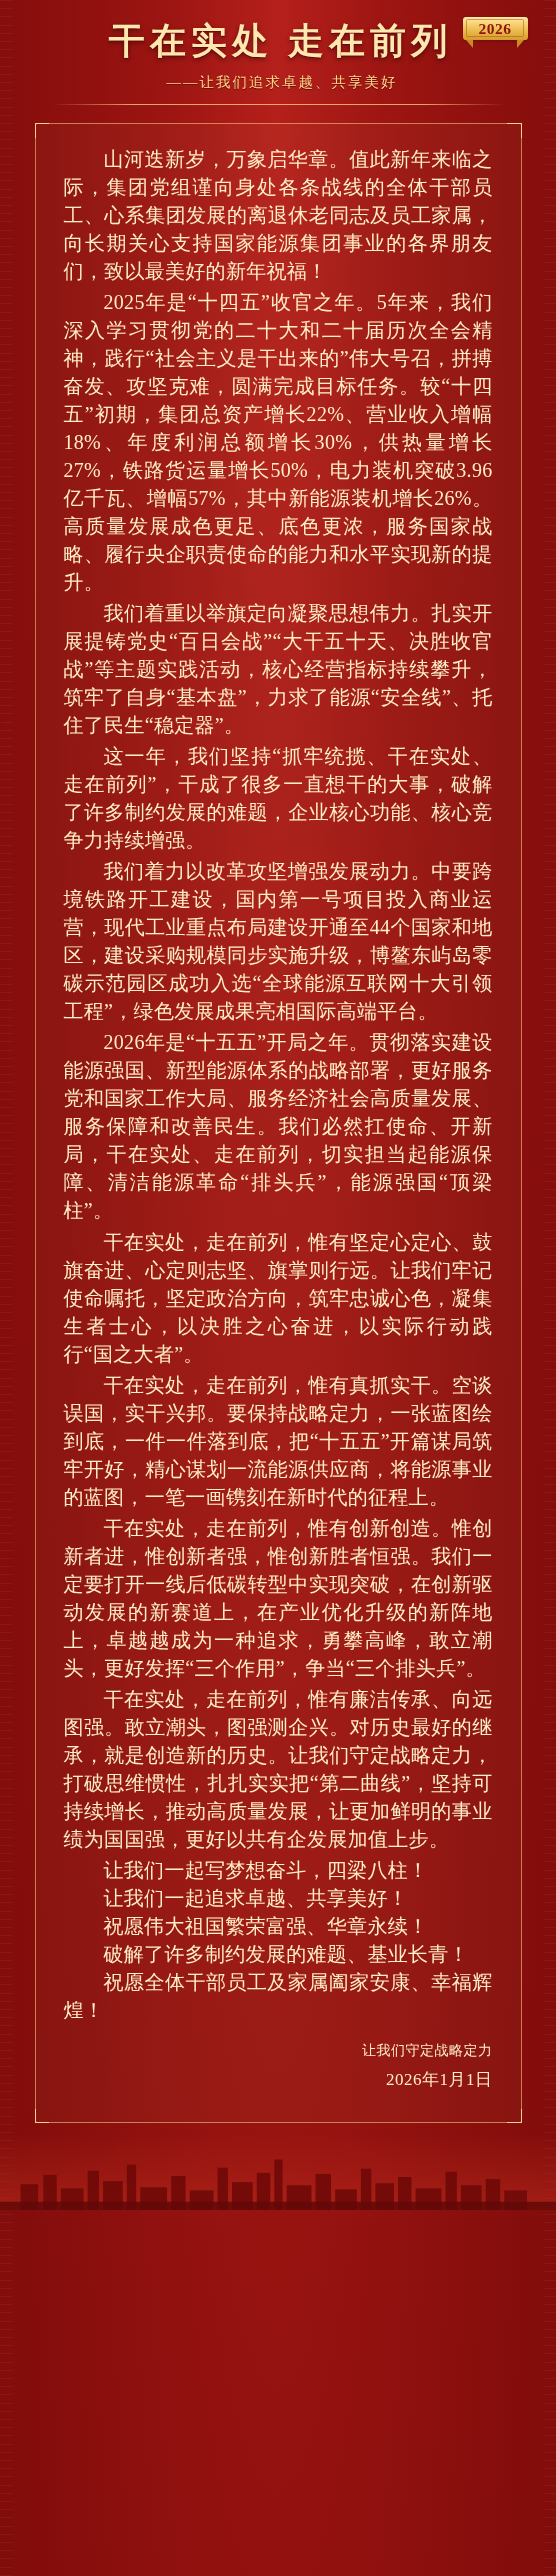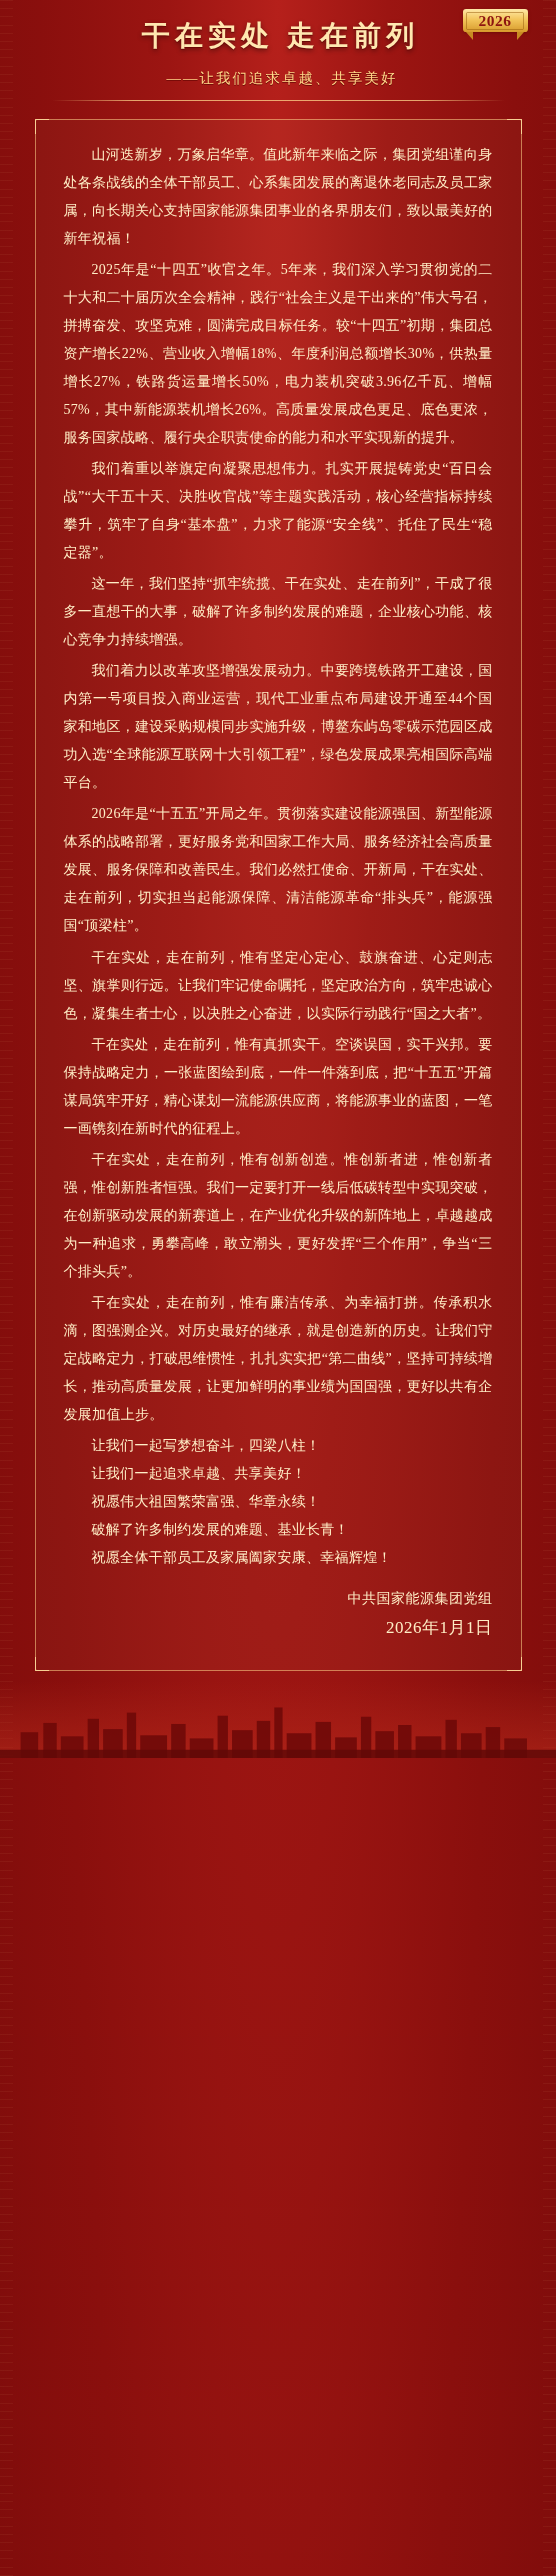--- a/index.html
+++ b/index.html
@@ -44,21 +44,21 @@
     padding: 14.4px 0 5.2px 0;
     text-align: center;
   }
   .year-badge {
     position: absolute;
     top: 4.1px;
     right: 27px;
     width: 68px;
     height: 47px;
     display: flex;
-    align-items: flex-start;
+    align-items: center;
     justify-content: center;
   }
   .year-ribbon {
     position: relative;
     width: 65px;
     height: 32px;
   }
   .year-ribbon .band {
     position: absolute;
     left: 0; top: 5.2px;
@@ -97,34 +97,34 @@
     border-color: transparent #c88a22 transparent transparent;
   }
   .tail-right {
     right: 3.1px;
     border-width: 0 0 8.2px 7.2px;
     border-color: transparent transparent transparent #c88a22;
   }
 
   .title-main {
     font-family: "Liberation Serif", serif;
-    font-size: 28px;
+    font-size: 36px;
     font-weight: bold;
     letter-spacing: 5.2px;
     color: #ffe7b0;
     text-shadow: 0 1px 0 #6b0705, 0 2.1px 5.2px rgba(0,0,0,.45);
     margin: 3.1px 0 0 0;
     padding-left: 5.2px;
   }
   .title-sub {
     font-family: "Liberation Serif", serif;
     font-size: 14.4px;
     letter-spacing: 2.1px;
     color: #ffd98a;
-    margin-top: 14px;
+    margin-top: 7px;
     text-shadow: 0 0.5px 0 #6b0705;
     padding-left: 8px;
   }
   .header-rule {
     width: 453px;
     height: 1px;
     margin: 11.3px auto 0 auto;
     background: linear-gradient(90deg, rgba(255,214,140,0) 0%, rgba(255,214,140,.75) 18%, rgba(255,214,140,.75) 82%, rgba(255,214,140,0) 100%);
   }
 
@@ -144,21 +144,21 @@
     width: 13.4px; height: 13.4px;
     border: 1px solid rgba(255, 222, 160, .85);
   }
   .corner.tl { top: -1px; left: -1px; border-right: none; border-bottom: none; }
   .corner.tr { top: -1px; right: -1px; border-left: none; border-bottom: none; }
   .corner.bl { bottom: -1px; left: -1px; border-right: none; border-top: none; }
   .corner.br { bottom: -1px; right: -1px; border-left: none; border-top: none; }
 
   .para {
     font-family: "Liberation Serif", serif;
-    font-size: 14px;
+    font-size: 20px;
     line-height: 28px;
     color: #ffeec6;
     text-align: justify;
     text-justify: inter-ideograph;
     margin: 0 0 3.1px 0;
     text-indent: 2em;
     letter-spacing: 0.3px;
   }
   .para.nosp { margin-bottom: 0; }
   .sign {
@@ -226,29 +226,29 @@
 
     <p class="para">山河迭新岁，万象启华章。值此新年来临之际，集团党组谨向身处各条战线的全体干部员工、心系集团发展的离退休老同志及员工家属，向长期关心支持国家能源集团事业的各界朋友们，致以最美好的新年祝福！</p>
     <p class="para">2025年是“十四五”收官之年。5年来，我们深入学习贯彻党的二十大和二十届历次全会精神，践行“社会主义是干出来的”伟大号召，拼搏奋发、攻坚克难，圆满完成目标任务。较“十四五”初期，集团总资产增长22%、营业收入增幅18%、年度利润总额增长30%，供热量增长27%，铁路货运量增长50%，电力装机突破3.96亿千瓦、增幅57%，其中新能源装机增长26%。高质量发展成色更足、底色更浓，服务国家战略、履行央企职责使命的能力和水平实现新的提升。</p>
     <p class="para">我们着重以举旗定向凝聚思想伟力。扎实开展提铸党史“百日会战”“大干五十天、决胜收官战”等主题实践活动，核心经营指标持续攀升，筑牢了自身“基本盘”，力求了能源“安全线”、托住了民生“稳定器”。</p>
     <p class="para">这一年，我们坚持“抓牢统揽、干在实处、走在前列”，干成了很多一直想干的大事，破解了许多制约发展的难题，企业核心功能、核心竞争力持续增强。</p>
     <p class="para">我们着力以改革攻坚增强发展动力。中要跨境铁路开工建设，国内第一号项目投入商业运营，现代工业重点布局建设开通至44个国家和地区，建设采购规模同步实施升级，博鳌东屿岛零碳示范园区成功入选“全球能源互联网十大引领工程”，绿色发展成果亮相国际高端平台。</p>
     <p class="para">2026年是“十五五”开局之年。贯彻落实建设能源强国、新型能源体系的战略部署，更好服务党和国家工作大局、服务经济社会高质量发展、服务保障和改善民生。我们必然扛使命、开新局，干在实处、走在前列，切实担当起能源保障、清洁能源革命“排头兵”，能源强国“顶梁柱”。</p>
     <p class="para">干在实处，走在前列，惟有坚定心定心、鼓旗奋进、心定则志坚、旗掌则行远。让我们牢记使命嘱托，坚定政治方向，筑牢忠诚心色，凝集生者士心，以决胜之心奋进，以实际行动践行“国之大者”。</p>
     <p class="para">干在实处，走在前列，惟有真抓实干。空谈误国，实干兴邦。要保持战略定力，一张蓝图绘到底，一件一件落到底，把“十五五”开篇谋局筑牢开好，精心谋划一流能源供应商，将能源事业的蓝图，一笔一画镌刻在新时代的征程上。</p>
     <p class="para">干在实处，走在前列，惟有创新创造。惟创新者进，惟创新者强，惟创新胜者恒强。我们一定要打开一线后低碳转型中实现突破，在创新驱动发展的新赛道上，在产业优化升级的新阵地上，卓越越成为一种追求，勇攀高峰，敢立潮头，更好发挥“三个作用”，争当“三个排头兵”。</p>
-    <p class="para">干在实处，走在前列，惟有廉洁传承、为幸福打拼。传承积水滴，图强测企兴。对历史最好的继承，就是创造新的历史。让我们守定战略定力，打破思维惯性，扎扎实实把“第二曲线”，坚持可持续增长，推动高质量发展，让更加鲜明的事业绩为国国强，更好以共有企发展加值上步。</p>
+    <p class="para">干在实处，走在前列，惟有廉洁传承、向远图强。敢立潮头，图强测企兴。对历史最好的继承，就是创造新的历史。让我们守定战略定力，打破思维惯性，扎扎实实把“第二曲线”，坚持可持续增长，推动高质量发展，让更加鲜明的事业绩为国国强，更好以共有企发展加值上步。</p>
     <p class="para nosp">让我们一起写梦想奋斗，四梁八柱！</p>
     <p class="para nosp">让我们一起追求卓越、共享美好！</p>
     <p class="para nosp">祝愿伟大祖国繁荣富强、华章永续！</p>
     <p class="para nosp">破解了许多制约发展的难题、基业长青！</p>
     <p class="para nosp">祝愿全体干部员工及家属阖家安康、幸福辉煌！</p>
 
     <div class="sign">
-      <span>中共国家能源集团党组</span>
+      <span>让我们守定战略定力</span>
       <span class="date">2026年1月1日</span>
     </div>
   </div>
 
   <div class="footer">
     <div class="footer-glow"></div>
     <svg class="sky" viewBox="0 0 1080 128" preserveAspectRatio="none">
       <g fill="#6d0908" opacity="0.95">
         <rect x="40" y="78" width="34" height="50"></rect>
         <rect x="84" y="60" width="26" height="68"></rect>

